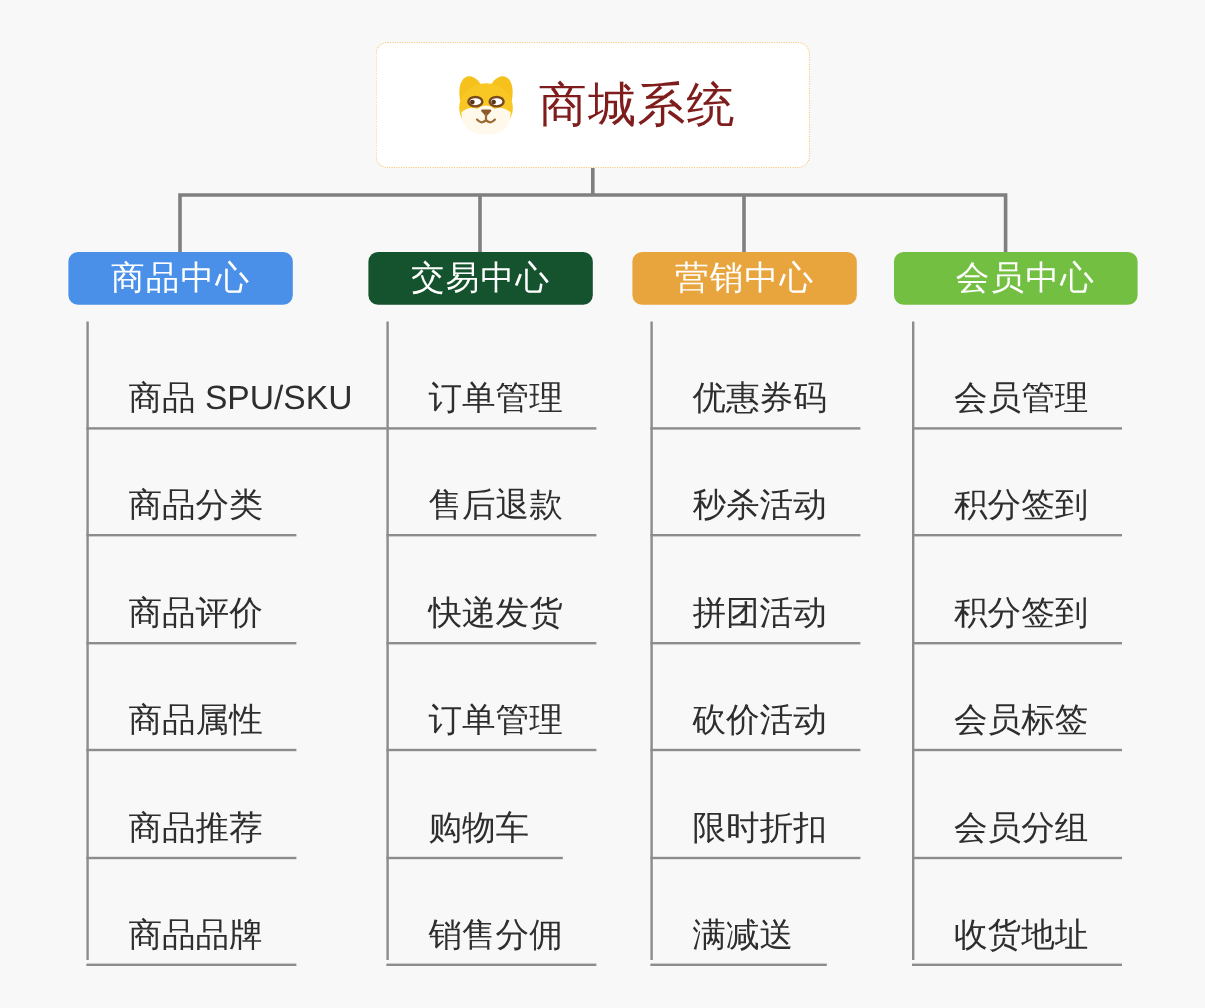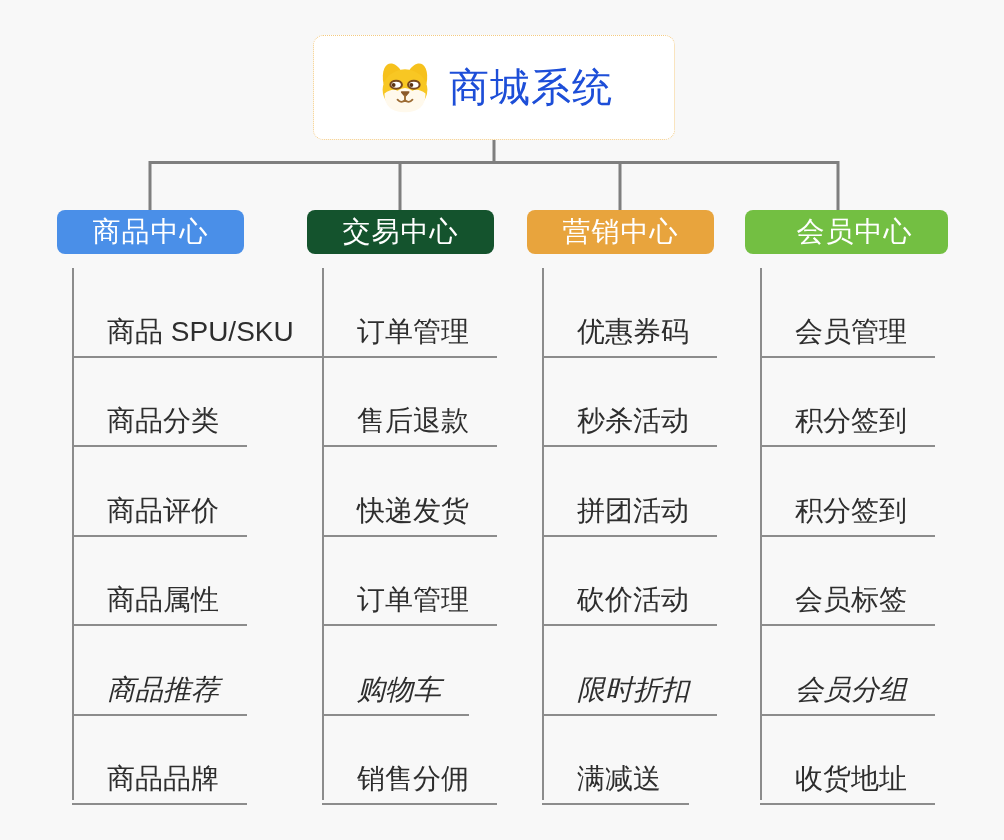--- a/index.html
+++ b/index.html
@@ -13,21 +13,21 @@
   .connectors{position:absolute;left:0;top:0;z-index:0;}
 
   
   .root-node{
     position:absolute;left:313px;top:35px;width:362px;height:105px;
     background:#ffffff;border:1px dotted #f4ca80;border-radius:10px;
     display:flex;align-items:center;justify-content:center;gap:14px;
     box-sizing:border-box;z-index:2;
   }
   .root-title{
-    font-size:40px;color:#1d4ed8;letter-spacing:1px;white-space:nowrap;
+    font-size:40px;color:#7f1d1d;letter-spacing:1px;white-space:nowrap;
   }
   .dog-icon{width:60px;height:56px;flex:0 0 auto;}
 
   
   .center-node{
     position:absolute;top:210px;width:187px;height:44px;
     border-radius:8px;color:#ffffff;font-size:28px;letter-spacing:1px;
     display:flex;align-items:center;justify-content:center;
     z-index:2;white-space:nowrap;
   }
@@ -44,21 +44,21 @@
     font-size:28px;color:#2e2e2e;white-space:nowrap;z-index:1;
   }
   .c0{left:72px;}
   .c1{left:322px;}
   .c2{left:542px;}
   .c3{left:760px;}
   .r0{top:309px;}
   .r1{top:398px;}
   .r2{top:488px;}
   .r3{top:577px;}
-  .r4{top:667px;font-style:italic;}
+  .r4{top:667px;}
   .r5{top:756px;}
 </style>
 </head>
 <body>
 
 <div class="stage">
 
   <svg class="connectors" width="1004" height="840">
 
     <path d="M494 140 V164 M150 162.5 H838 M150 161 V210 M400 164 V210 M620 164 V210 M838 161 V210" stroke="#7f7f7f" stroke-width="3" fill="none"></path>

